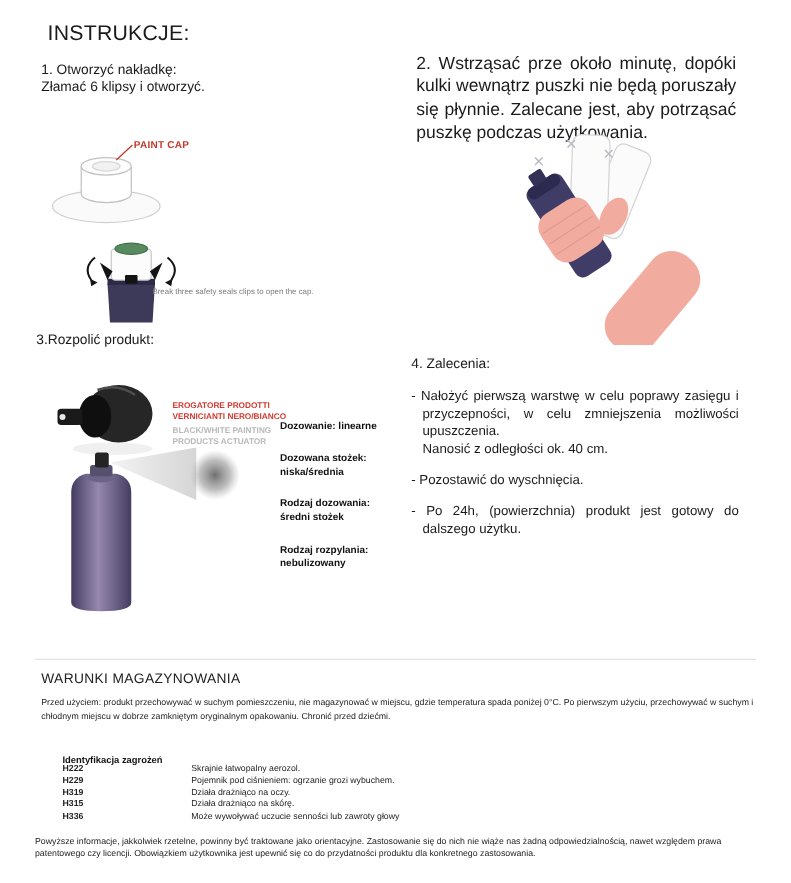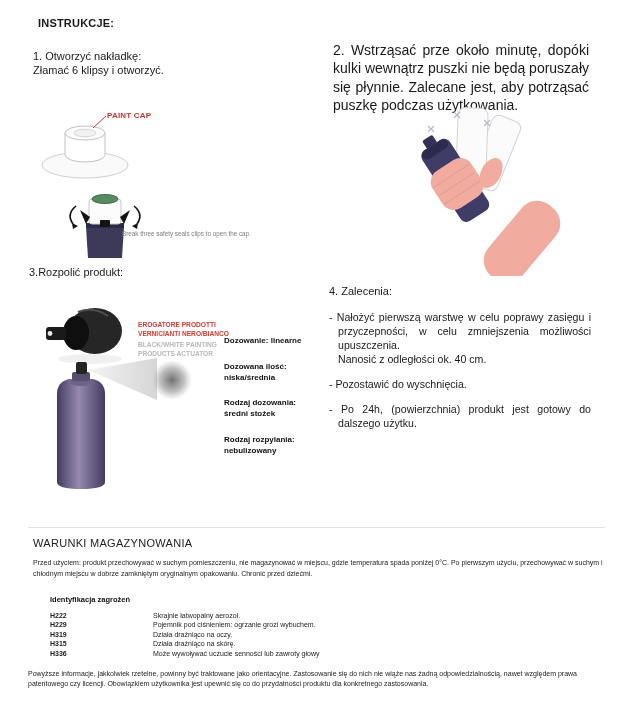--- a/index.html
+++ b/index.html
@@ -1,32 +1,32 @@
 <!DOCTYPE html>
 <html><head>
 <meta charset="utf-8">
 <style>
   html,body{margin:0;padding:0;background:#ffffff;}
   .page{position:relative;width:633px;height:706px;background:#ffffff;overflow:hidden;
         font-family:"Liberation Sans",sans-serif;color:#1a1a1a;}
   .abs{position:absolute;}
-  .doc-title{font-size:11px;font-weight:bold;letter-spacing:.2px;}
+  .doc-title{font-size:17px;font-weight:normal;letter-spacing:.2px;}
   .step-head{font-size:11px;line-height:1.25;}
   .step-text{font-size:14px;line-height:1.32;text-align:justify;}
   .redlabel{color:#c0392b;font-weight:bold;font-size:8px;letter-spacing:.2px;}
   .capcaption{font-size:6.3px;color:#7c7c7c;white-space:nowrap;}
   .act-red{color:#d03a30;font-weight:bold;font-size:6.6px;line-height:1.35;}
   .act-gray{color:#b9b9b9;font-weight:bold;font-size:6.6px;line-height:1.35;}
   .spec{font-weight:bold;font-size:8px;line-height:1.35;margin-bottom:15px;color:#111;}
   .bullet{font-size:10.6px;line-height:1.32;margin-bottom:11px;text-align:justify;
           white-space:pre-line;padding-left:9px;text-indent:-9px;}
   .divider{height:1px;background:#e2e2e2;}
   .storage-head{font-size:11px;letter-spacing:.3px;color:#222;}
   .smalltext{font-size:7px;line-height:1.55;color:#222;}
-  .hazards-head{font-size:7.5px;font-weight:bold;color:#111;}
+  .hazards-head{font-size:7.5px;font-weight:bold;color:#111;margin-top:8px;}
   .hazard-row{font-size:7px;line-height:9.4px;color:#222;}
   .hz-code{display:inline-block;width:103px;font-weight:bold;}
   svg{display:block;}
 </style>
 </head>
 <body>
 
 <div class="page">
 
   <div class="abs doc-title" style="left:38px;top:17px;">INSTRUKCJE:</div>
@@ -99,21 +99,21 @@
   </svg>
   <div class="abs act-red" style="left:138px;top:321px;width:98px;">EROGATORE PRODOTTI VERNICIANTI NERO/BIANCO</div>
   <div class="abs act-gray" style="left:138px;top:341px;width:98px;">BLACK/WHITE PAINTING PRODUCTS ACTUATOR</div>
 
   <div class="abs" style="left:224px;top:336px;width:98px;">
     <div class="spec">
       <span>Dozowanie:</span>
       <span>linearne</span>
     </div>
     <div class="spec">
-      <span>Dozowana ilość:</span><br>
+      <span>Dozowana stożek:</span><br>
       <span>niska/średnia</span>
     </div>
     <div class="spec">
       <span>Rodzaj dozowania:</span><br>
       <span>średni stożek</span>
     </div>
     <div class="spec">
       <span>Rodzaj rozpylania:</span><br>
       <span>nebulizowany</span>
     </div>

